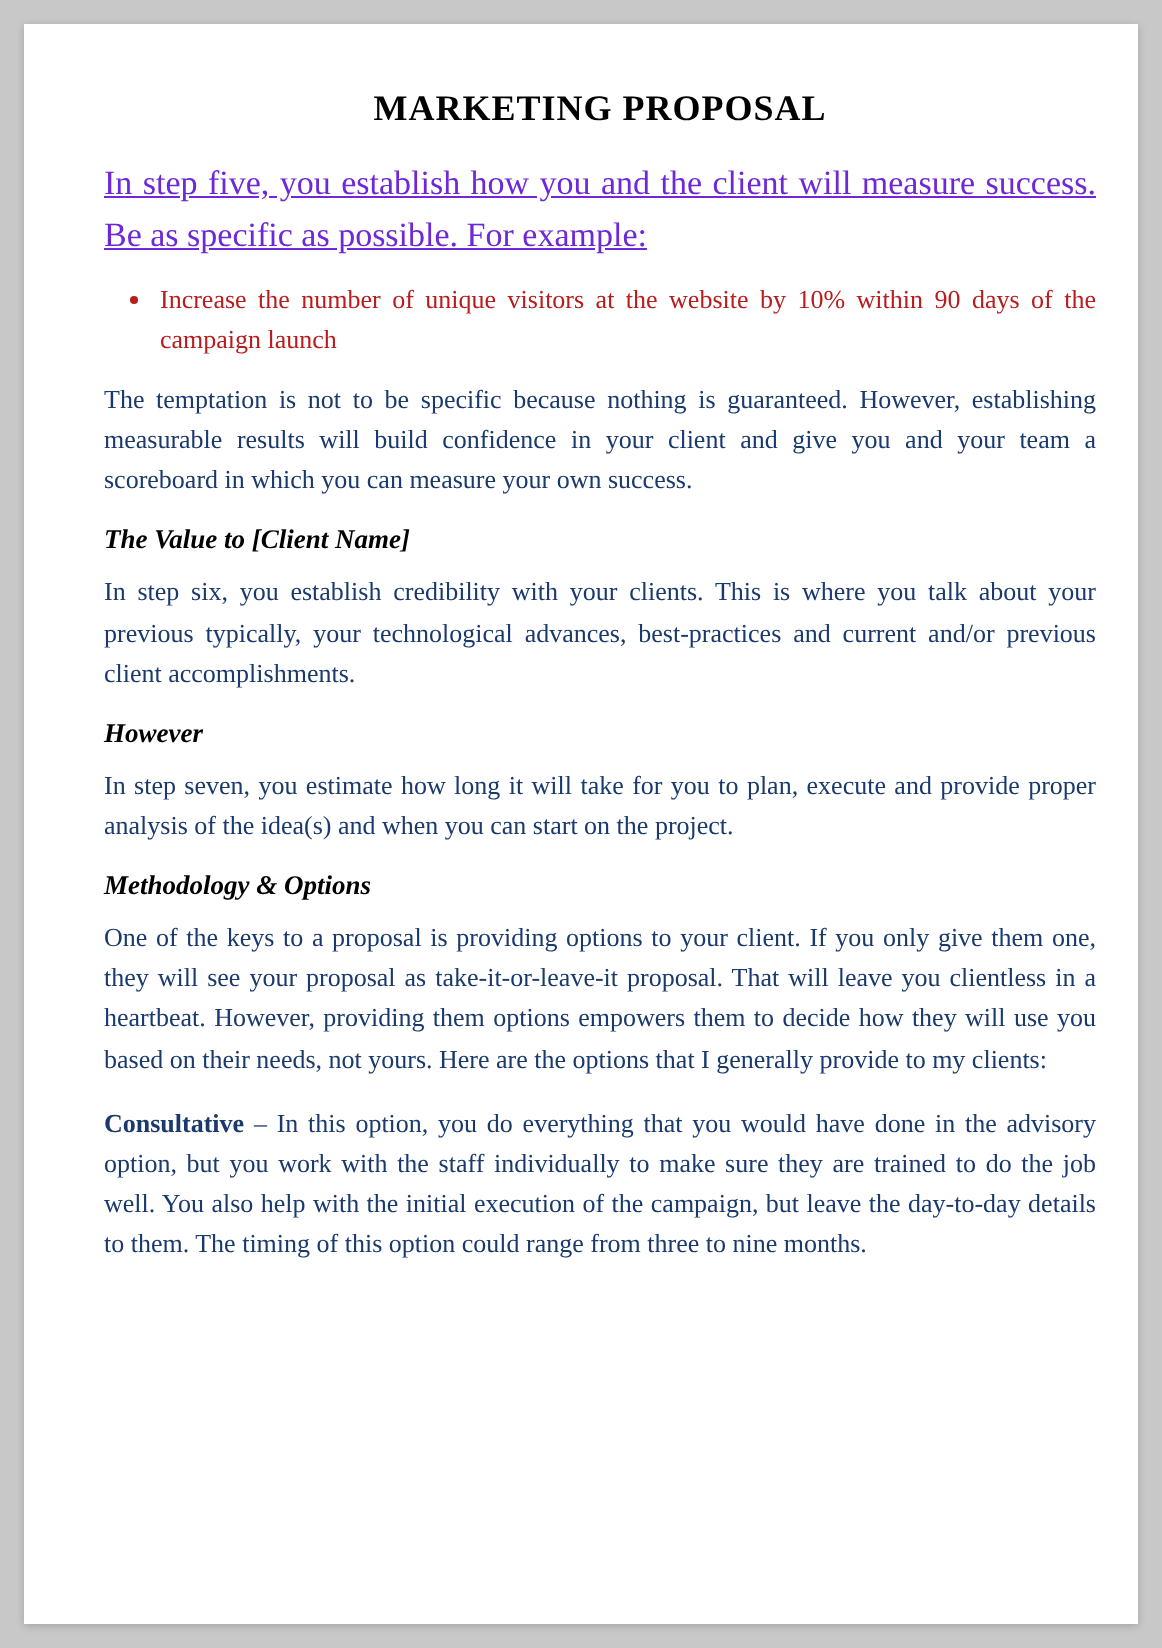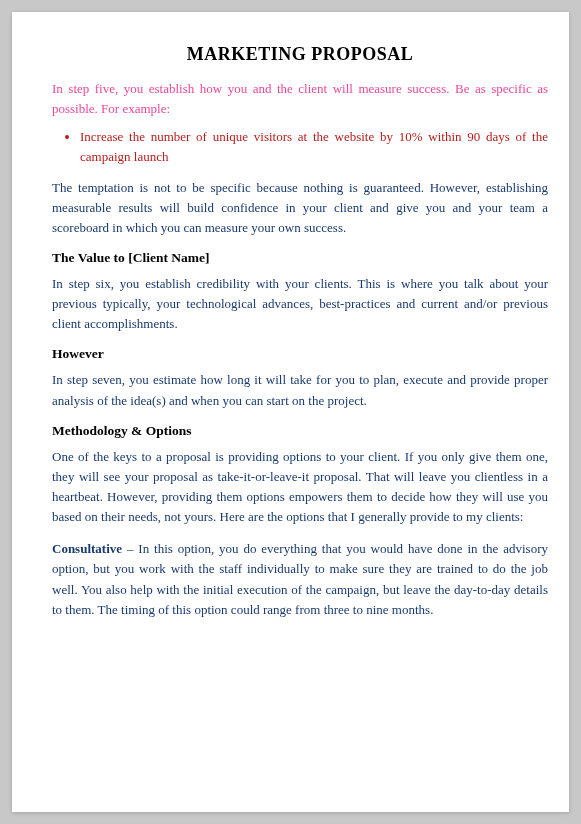--- a/index.html
+++ b/index.html
@@ -30,25 +30,26 @@
       text-align: center;
       font-size: 18px;
       font-weight: bold;
       color: #000000;
       letter-spacing: 0.5px;
       margin-bottom: 14px;
       font-family: "Times New Roman", Times, serif;
     }
 
     .intro-para {
-      font-size: 13px;
-      color: #ec4899;
+      font-size: 17px;
+      color: #6d28d9;
       line-height: 1.55;
       margin-bottom: 8px;
       text-align: justify;
+      text-decoration: underline;
     }
 
     .bullet-list {
       margin: 6px 0 10px 28px;
       color: #b91c1c;
       font-size: 13px;
       line-height: 1.55;
     }
 
     .bullet-list li {
@@ -63,20 +64,21 @@
       margin-bottom: 12px;
       text-align: justify;
     }
 
     .section-heading {
       font-size: 13.5px;
       font-weight: bold;
       color: #000000;
       margin-bottom: 8px;
       margin-top: 4px;
+      font-style: italic;
     }
 
     .inline-bold {
       font-weight: bold;
       color: #1a3a6e;
     }
 
     .section-block {
       margin-bottom: 10px;
     }

